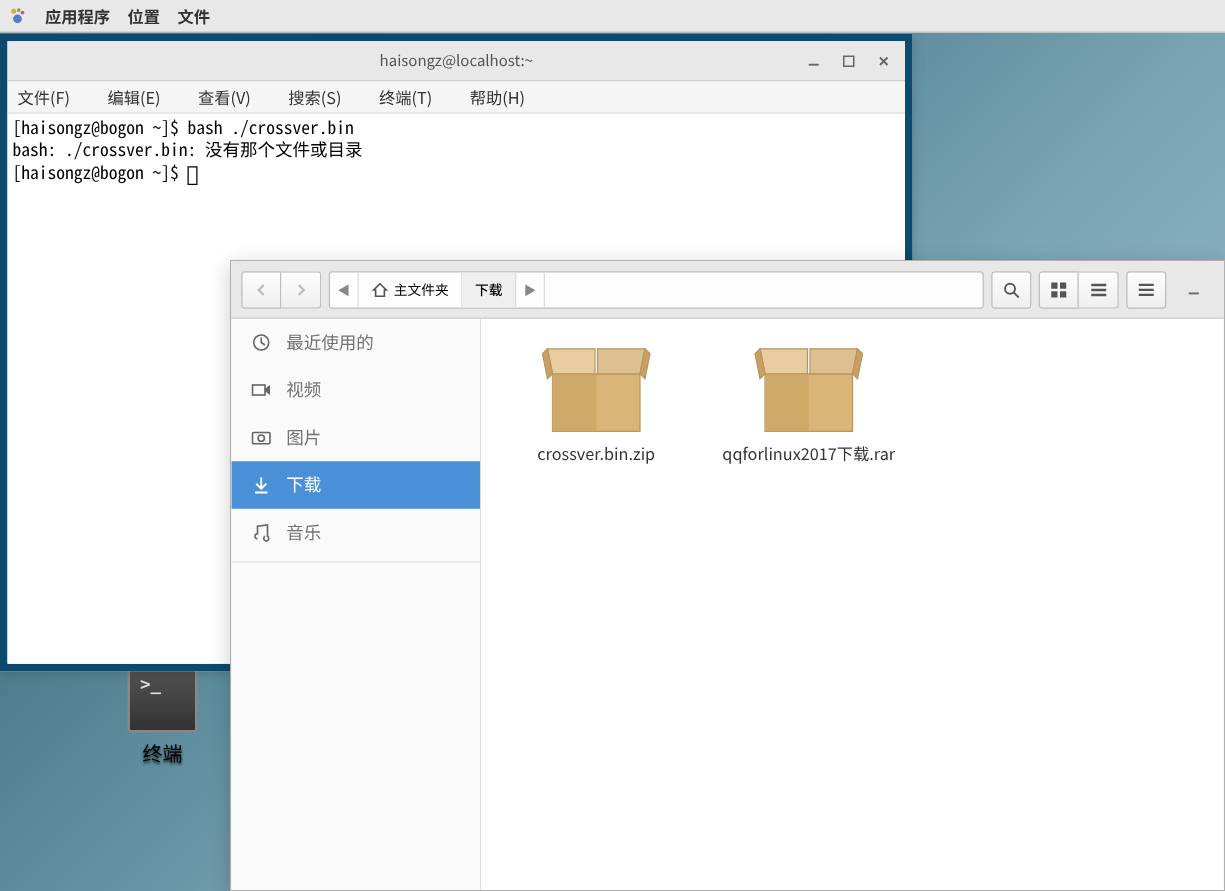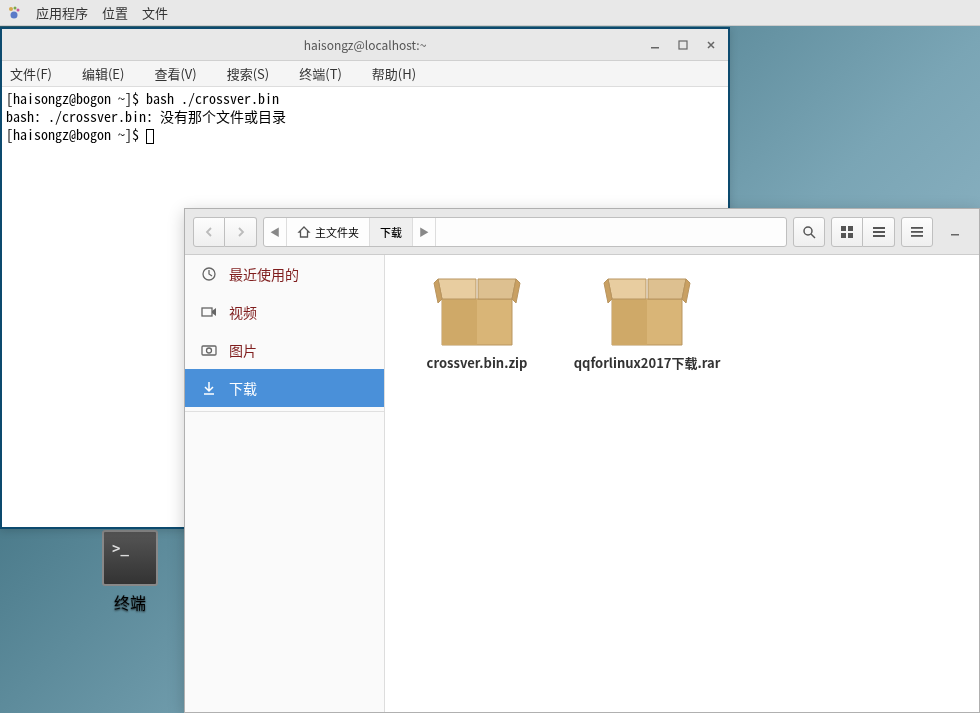--- a/index.html
+++ b/index.html
@@ -11,28 +11,29 @@
   position: relative;
   overflow: hidden;
 }
 
 
 .top-panel {
   position: absolute; top: 0; left: 0; right: 0; height: 26px;
   background: #e8e8e8; border-bottom: 1px solid #ccc;
   display: flex; align-items: center; padding: 0 6px; gap: 14px;
   z-index: 10;
+  font-weight: bold;
 }
 .panel-icon { width: 16px; height: 16px; }
 .panel-item { color: #333; cursor: pointer; }
 
 
 .terminal-window {
   position: absolute; top: 27px; left: 0; width: 730px;
-  background: #fff; border: 2px solid #0c4a6e;
+  background: #fff; border: 6px solid #0c4a6e;
   box-shadow: 0 2px 8px rgba(0,0,0,0.15);
   z-index: 5;
 }
 .titlebar {
   height: 32px; background: #e8e8e8;
   display: flex; align-items: center; justify-content: center;
   position: relative; border-bottom: 1px solid #d0d0d0;
 }
 .title-text { color: #555; font-size: 12px; }
 .window-controls {
@@ -112,37 +113,37 @@
 .path-seg.chev { padding: 0 6px; color: #888; font-size: 10px; }
 .path-seg.active { background: #efefef; font-weight: 500; }
 
 .fm-body { flex: 1; display: flex; overflow: hidden; }
 .fm-sidebar {
   width: 200px; background: #fafafa; border-right: 1px solid #ddd;
   overflow-y: auto;
 }
 .side-item {
   height: 38px; display: flex; align-items: center; padding: 0 16px;
-  gap: 12px; color: #7f1d1d; cursor: pointer; font-size: 14px;
+  gap: 12px; color: #737373; cursor: pointer; font-size: 14px;
 }
 .side-item.selected { background: #4a90d9; color: #fff; }
 .side-icon { width: 16px; height: 16px; display: flex; align-items: center; justify-content: center; flex-shrink: 0; }
 .side-sep { height: 1px; background: #e0e0e0; margin: 4px 0; }
 
 .fm-content {
   flex: 1; background: #fff; padding: 12px;
   display: flex; flex-wrap: wrap; align-content: flex-start; gap: 10px;
 }
 .file-item {
   width: 160px; text-align: center; padding: 4px;
   cursor: pointer;
 }
 .file-icon { width: 90px; height: 78px; margin: 0 auto 6px; position: relative; }
 .box-svg { width: 100%; height: 100%; }
-.file-label { font-size: 13px; color: #333; line-height: 1.3; word-wrap: break-word; font-weight: bold; }
+.file-label { font-size: 13px; color: #333; line-height: 1.3; word-wrap: break-word; }
 
 svg { display: block; }
 </style>
 </head>
 <body>
 
 <div class="top-panel">
   <svg class="panel-icon" viewBox="0 0 16 16">
     <circle cx="5" cy="4" r="2" fill="#d4a84b"></circle>
       <circle cx="9" cy="3" r="1.5" fill="#7aa84b"></circle>
@@ -288,20 +289,28 @@
         <span>图片</span>
       </div>
       <div class="side-item selected">
         <span class="side-icon">
             <svg width="16" height="16">
               <path d="M8 2 L8 10 M4 7 L8 11 L12 7 M3 14 L13 14" fill="none" stroke="#fff" stroke-width="1.5"></path>
             </svg>
           </span>
         <span>下载</span>
       </div>
+      <div class="side-item">
+        <span class="side-icon">
+            <svg width="16" height="16">
+              <path d="M5 13 A2 2 0 1 1 5 9 L5 3 L13 2 L13 11 A2 2 0 1 1 11 11" fill="none" stroke="#666" stroke-width="1.3"></path>
+            </svg>
+          </span>
+        <span>音乐</span>
+      </div>
       <div class="side-sep"></div>
     </div>
     <div class="fm-content">
       <div class="file-item">
         <div class="file-icon">
           <svg class="box-svg" viewBox="0 0 90 78">
             <path d="M10 28 L80 28 L80 74 L10 74 Z" fill="#d9b577" stroke="#b89560" stroke-width="1"></path>
             <path d="M10 28 L45 28 L45 74 L10 74 Z" fill="#cfa968"></path>
             <path d="M6 8 L44 8 L44 28 L10 28 Z" fill="#e8cda0" stroke="#b89560"></path>
             <path d="M46 8 L84 8 L80 28 L46 28 Z" fill="#ddc090" stroke="#b89560"></path>

